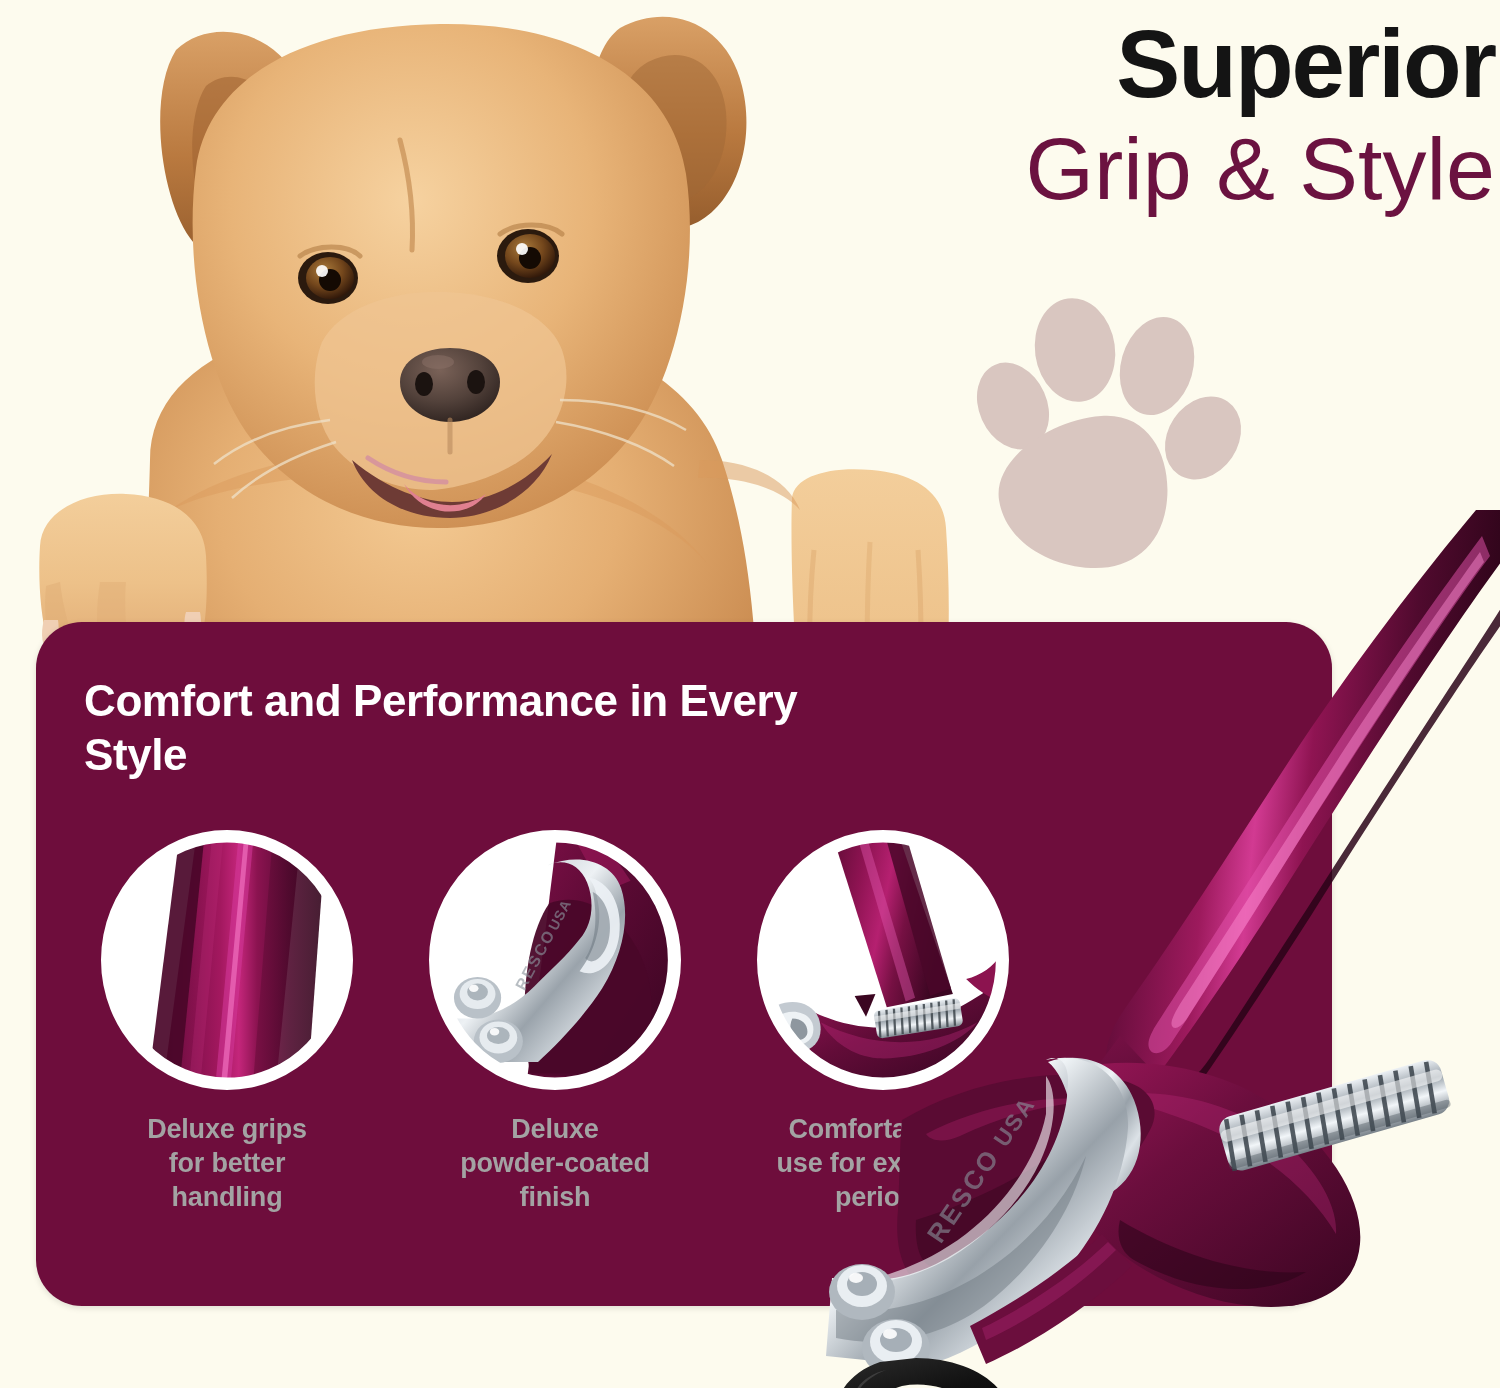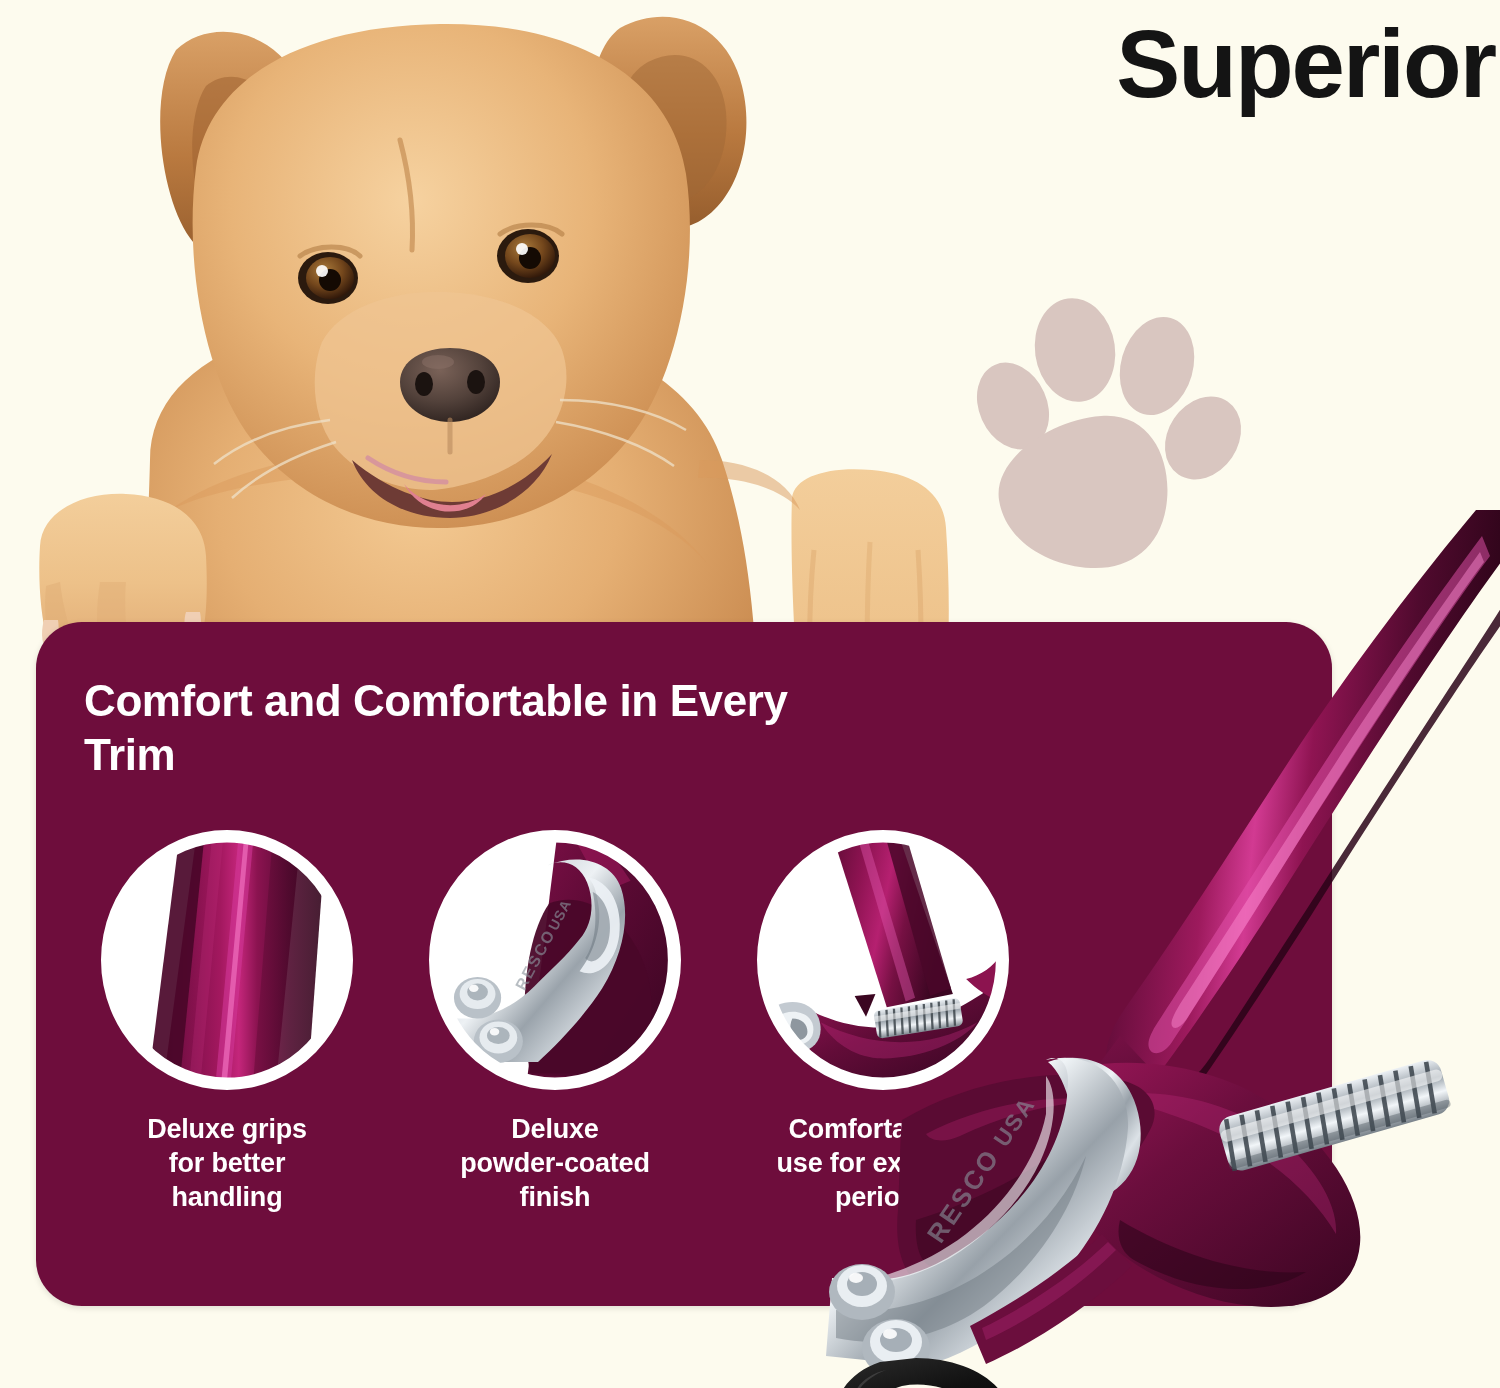--- a/index.html
+++ b/index.html
@@ -119,21 +119,21 @@
     background: #ffffff;
     border: 7px solid #ffffff;
     overflow: hidden;
     position: relative;
     flex: none;
   }
   .feature-circle svg { display: block; width: 100%; height: 100%; }
 
   .feature-caption {
     margin-top: 22px;
-    color: #ffffff;
+    color: #a3a3a3;
     font-size: 27px;
     font-weight: bold;
     line-height: 1.26;
     text-align: center;
     letter-spacing: -0.2px;
     white-space: pre-line;
   }
 
   
   .product-photo {
@@ -282,25 +282,26 @@
         <path d="M856 748 C852 782 862 802 880 802 C894 794 894 770 890 748 Z" fill="#EDBF88"></path>
         <path d="M908 738 C912 768 920 790 936 788 C946 778 944 756 938 736 Z" fill="#EDBF88"></path>
       </g>
 
       <path d="M700 470 C746 470 786 486 800 520 C780 498 740 486 698 488 Z" fill="#D99A5C" opacity="0.5"></path>
     </svg>
   </div>
 
   <div class="headline">
     <span class="headline-line1">Superior</span>
+    <span class="headline-line2">Grip &amp; Style</span>
   </div>
 
   <div class="card">
 
-    <div class="card-title">Comfort and Comfortable in Every Trim</div>
+    <div class="card-title">Comfort and Performance in Every Style</div>
 
     <div class="features">
 
       <div class="feature">
         <div class="feature-circle">
           <svg viewBox="0 0 252 260" xmlns="http://www.w3.org/2000/svg">
             <defs>
               <clipPath id="c1">
                   <ellipse cx="126" cy="130" rx="123" ry="128"></ellipse>
                 </clipPath>

